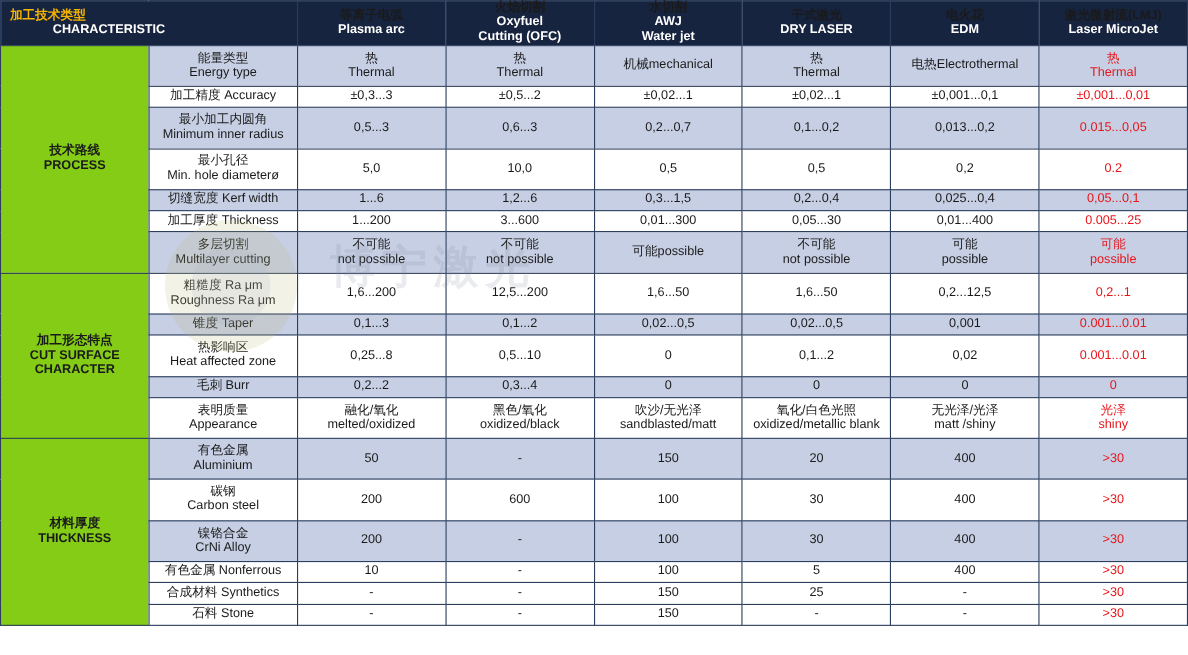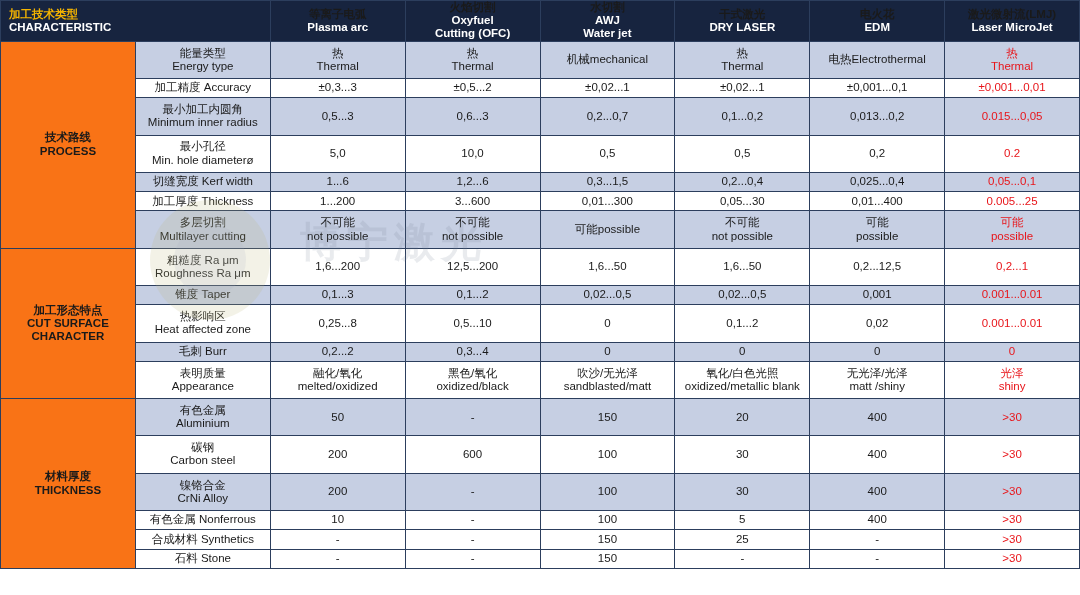--- a/index.html
+++ b/index.html
@@ -44,26 +44,26 @@
   }
   thead th .en {
     color: #ffffff;
     display: block;
   }
   thead th.hcat {
     text-align: left;
     padding-left: 8px;
   }
   thead th.hcat .zh { color: #f5b400; }
-  thead th.hcat .en { color: #ffffff; display: inline; }
+  thead th.hcat .en { color: #ffffff; display: inline; margin-left: 39px; }
   thead th .zh { display: block; }
 
   
   td.section {
-    background: #f97316;
+    background: #84cc16;
     font-weight: bold;
     font-size: 13px;
     color: #000000;
     text-align: center;
     width: 100px;
   }
   td.section .zh { display: block; }
   td.section .en { display: block; text-align: center; }
 
   

